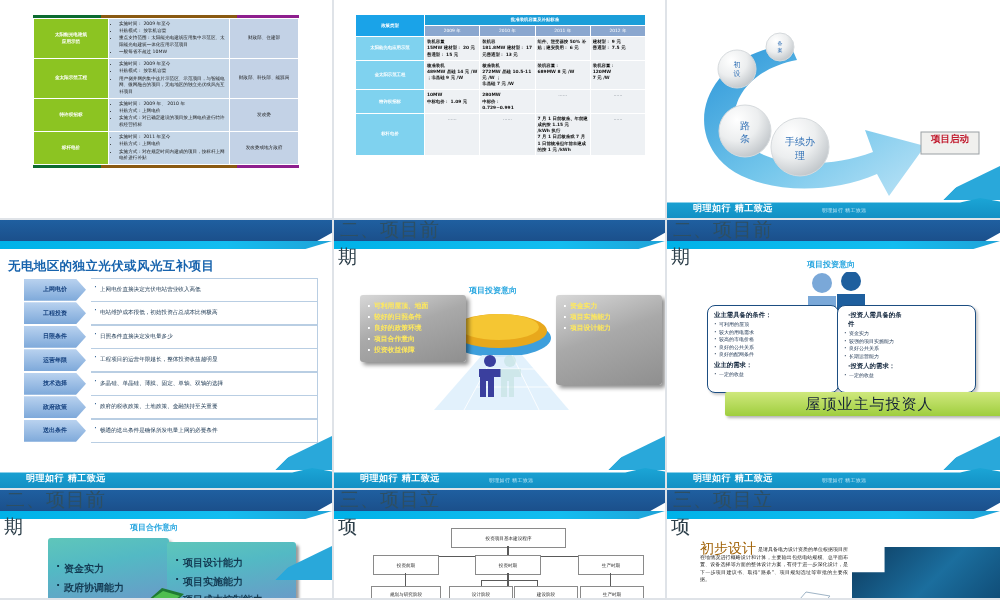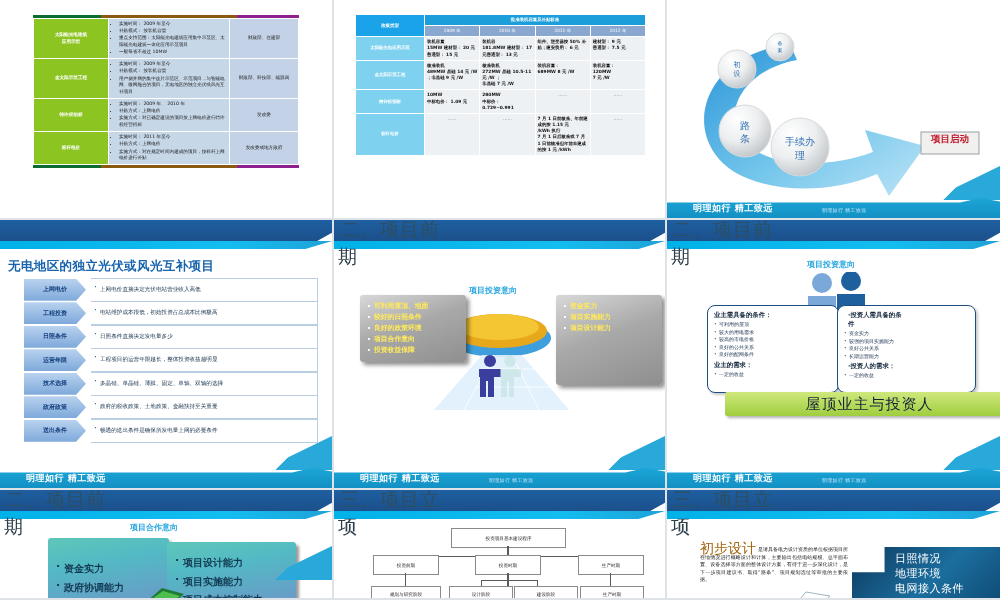--- a/index.html
+++ b/index.html
@@ -506,23 +506,18 @@
   <div class="slide">
     <div class="hdr"></div>
     <div class="hdr-band"></div>
     <div class="hdr-title">三、项目立</div>
     <div class="hdr-title2">项</div>
 
     <div class="s9h">初步设计</div>
     <div class="s9p" style="text-indent:58px;">是请具备电力设计资质的单位根据项目所在地情况进行概略设计和计算，主要输出包括电站规模、总平面布置、设备选择等方面的整体设计方案，有待于进一步深化设计，是下一步项目建议书、取得“路条”、项目规划选址等审批的主要依据。</div>
 
     <div class="s9arrow"></div>
-    <div class="s9list">
-      <div>日照情况</div>
-      <div>地理环境</div>
-      <div>电网接入条件</div>
-    </div>
     <svg style="position:absolute;left:125px;top:100px;" width="40" height="20">
       <polygon points="2,16 14,2 38,6 26,19" fill="none" stroke="#9fb4c6" stroke-width="1"></polygon>
     </svg>
   </div>
 
 </div>
 
 </body></html>

